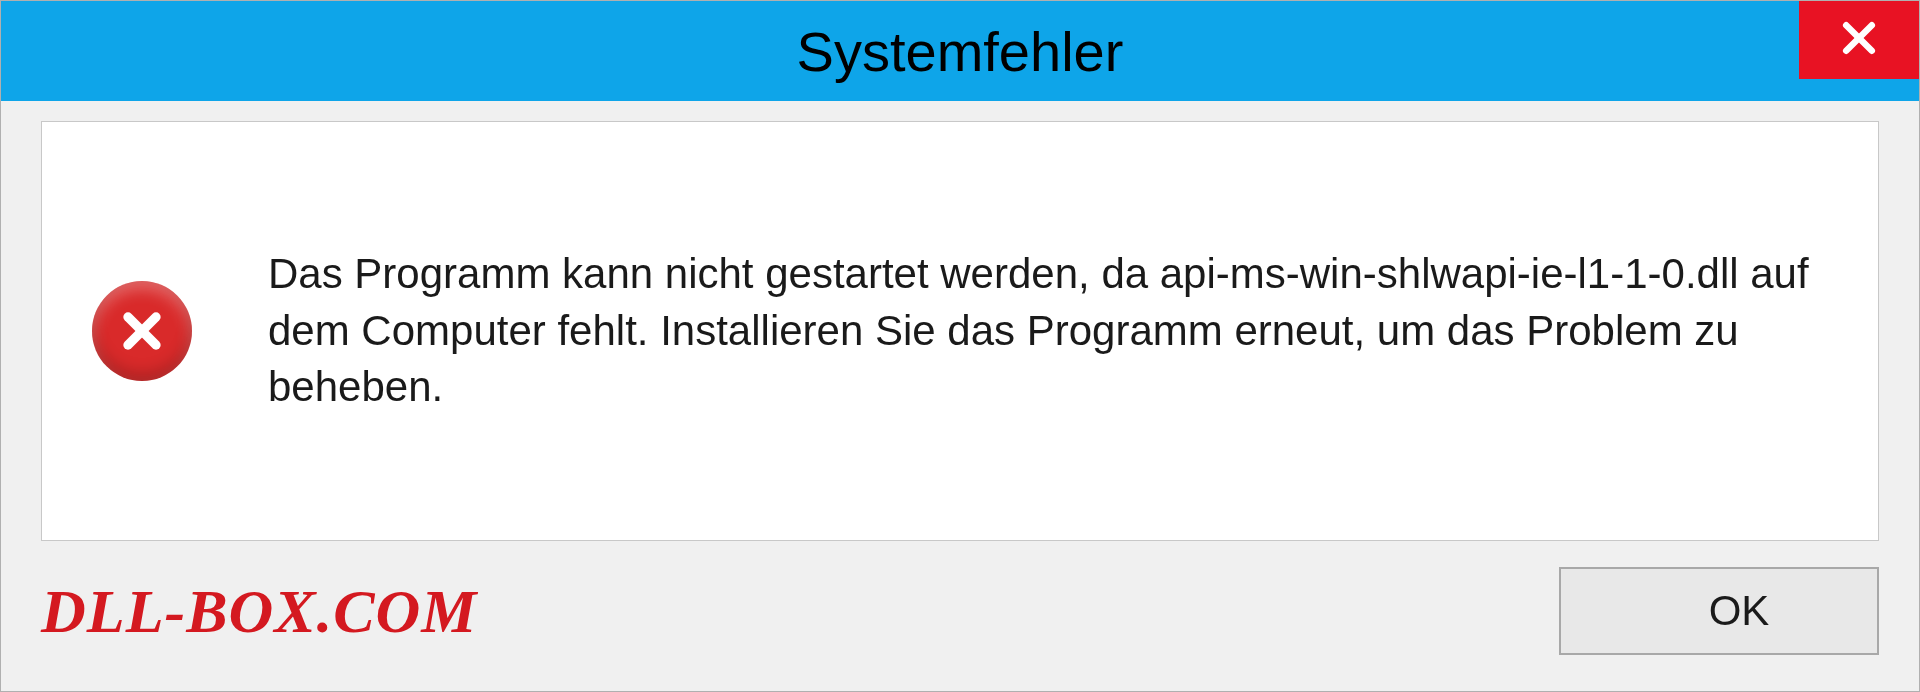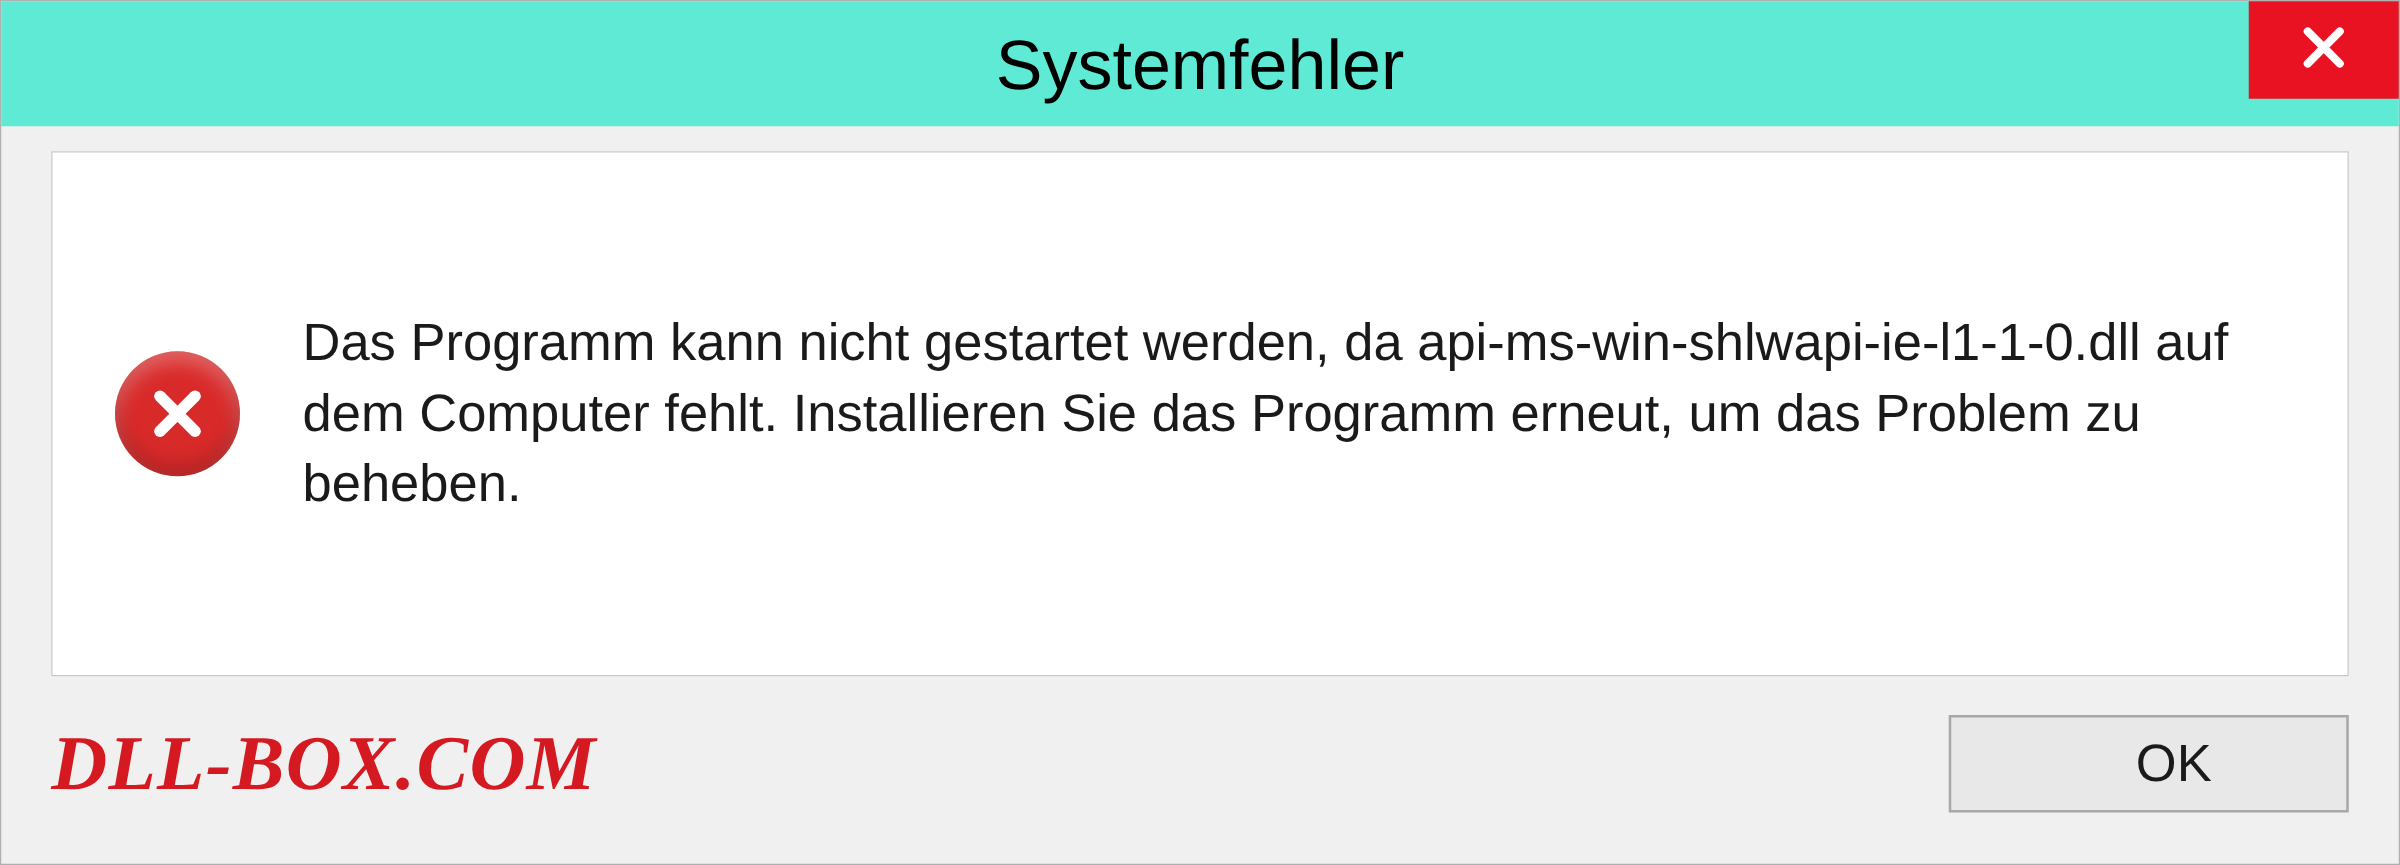--- a/index.html
+++ b/index.html
@@ -25,21 +25,21 @@
       flex-direction: column;
       position: relative;
     }
     
     .titlebar {
       height: 100px;
       display: flex;
       align-items: center;
       justify-content: center;
       position: relative;
-      background: #5eead4;
+      background: #0ea5e9;
     }
     
     .title-text {
       font-size: 56px;
       font-weight: 400;
       color: #000000;
       text-align: center;
     }
     
     .close-button {
@@ -61,20 +61,21 @@
     }
     
     .content-area {
       margin: 20px 40px 20px 40px;
       background: #ffffff;
       border: 1px solid #c8c8c8;
       flex: 1;
       display: flex;
       align-items: center;
       padding: 40px 50px;
+      gap: 26px;
     }
     
     .error-icon {
       width: 100px;
       height: 100px;
       flex-shrink: 0;
       margin-right: 50px;
     }
     
     .error-icon-circle {
@@ -112,21 +113,21 @@
       font-size: 62px;
       font-weight: 900;
       font-style: italic;
       color: #d41920;
       letter-spacing: 1px;
       font-family: Liberation Serif, serif;
     }
     
     .ok-button {
       width: 320px;
-      height: 78px;
+      height: 88px;
       background: #e8e8e8;
       border: 2px solid #a8a8a8;
       font-size: 42px;
       color: #1a1a1a;
       display: flex;
       align-items: center;
       justify-content: center;
       cursor: pointer;
       padding-left: 40px;
     }

